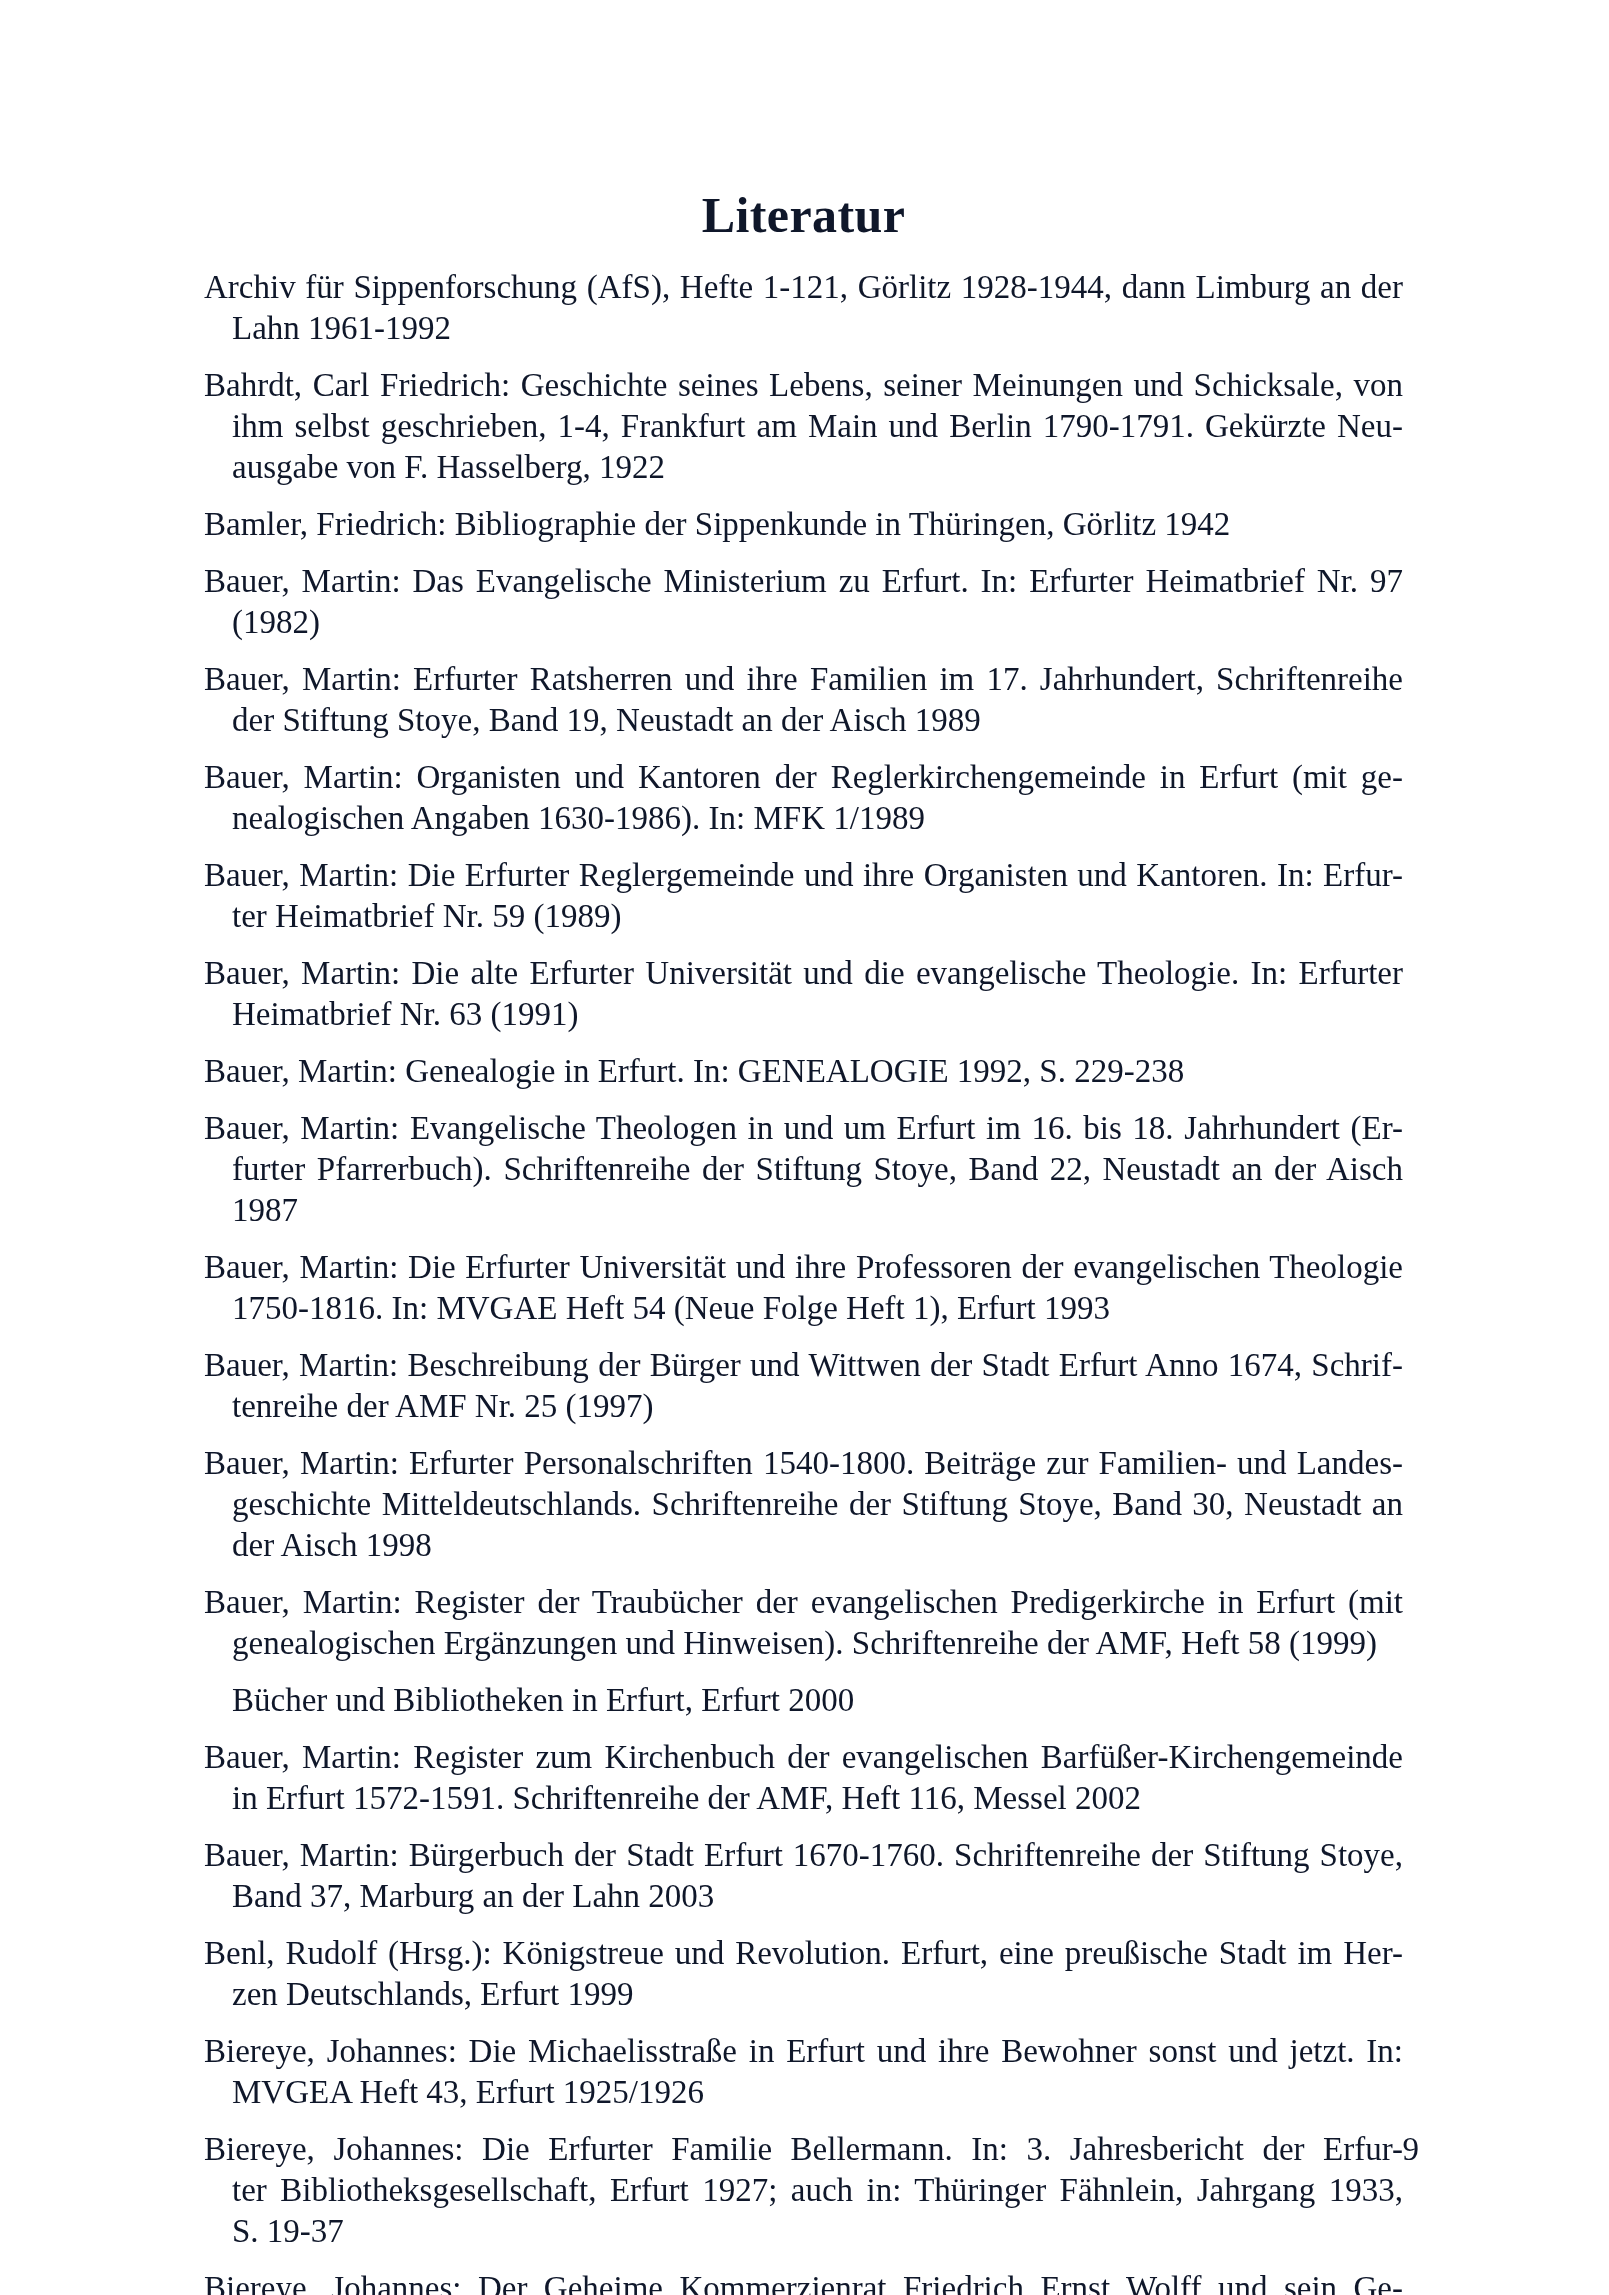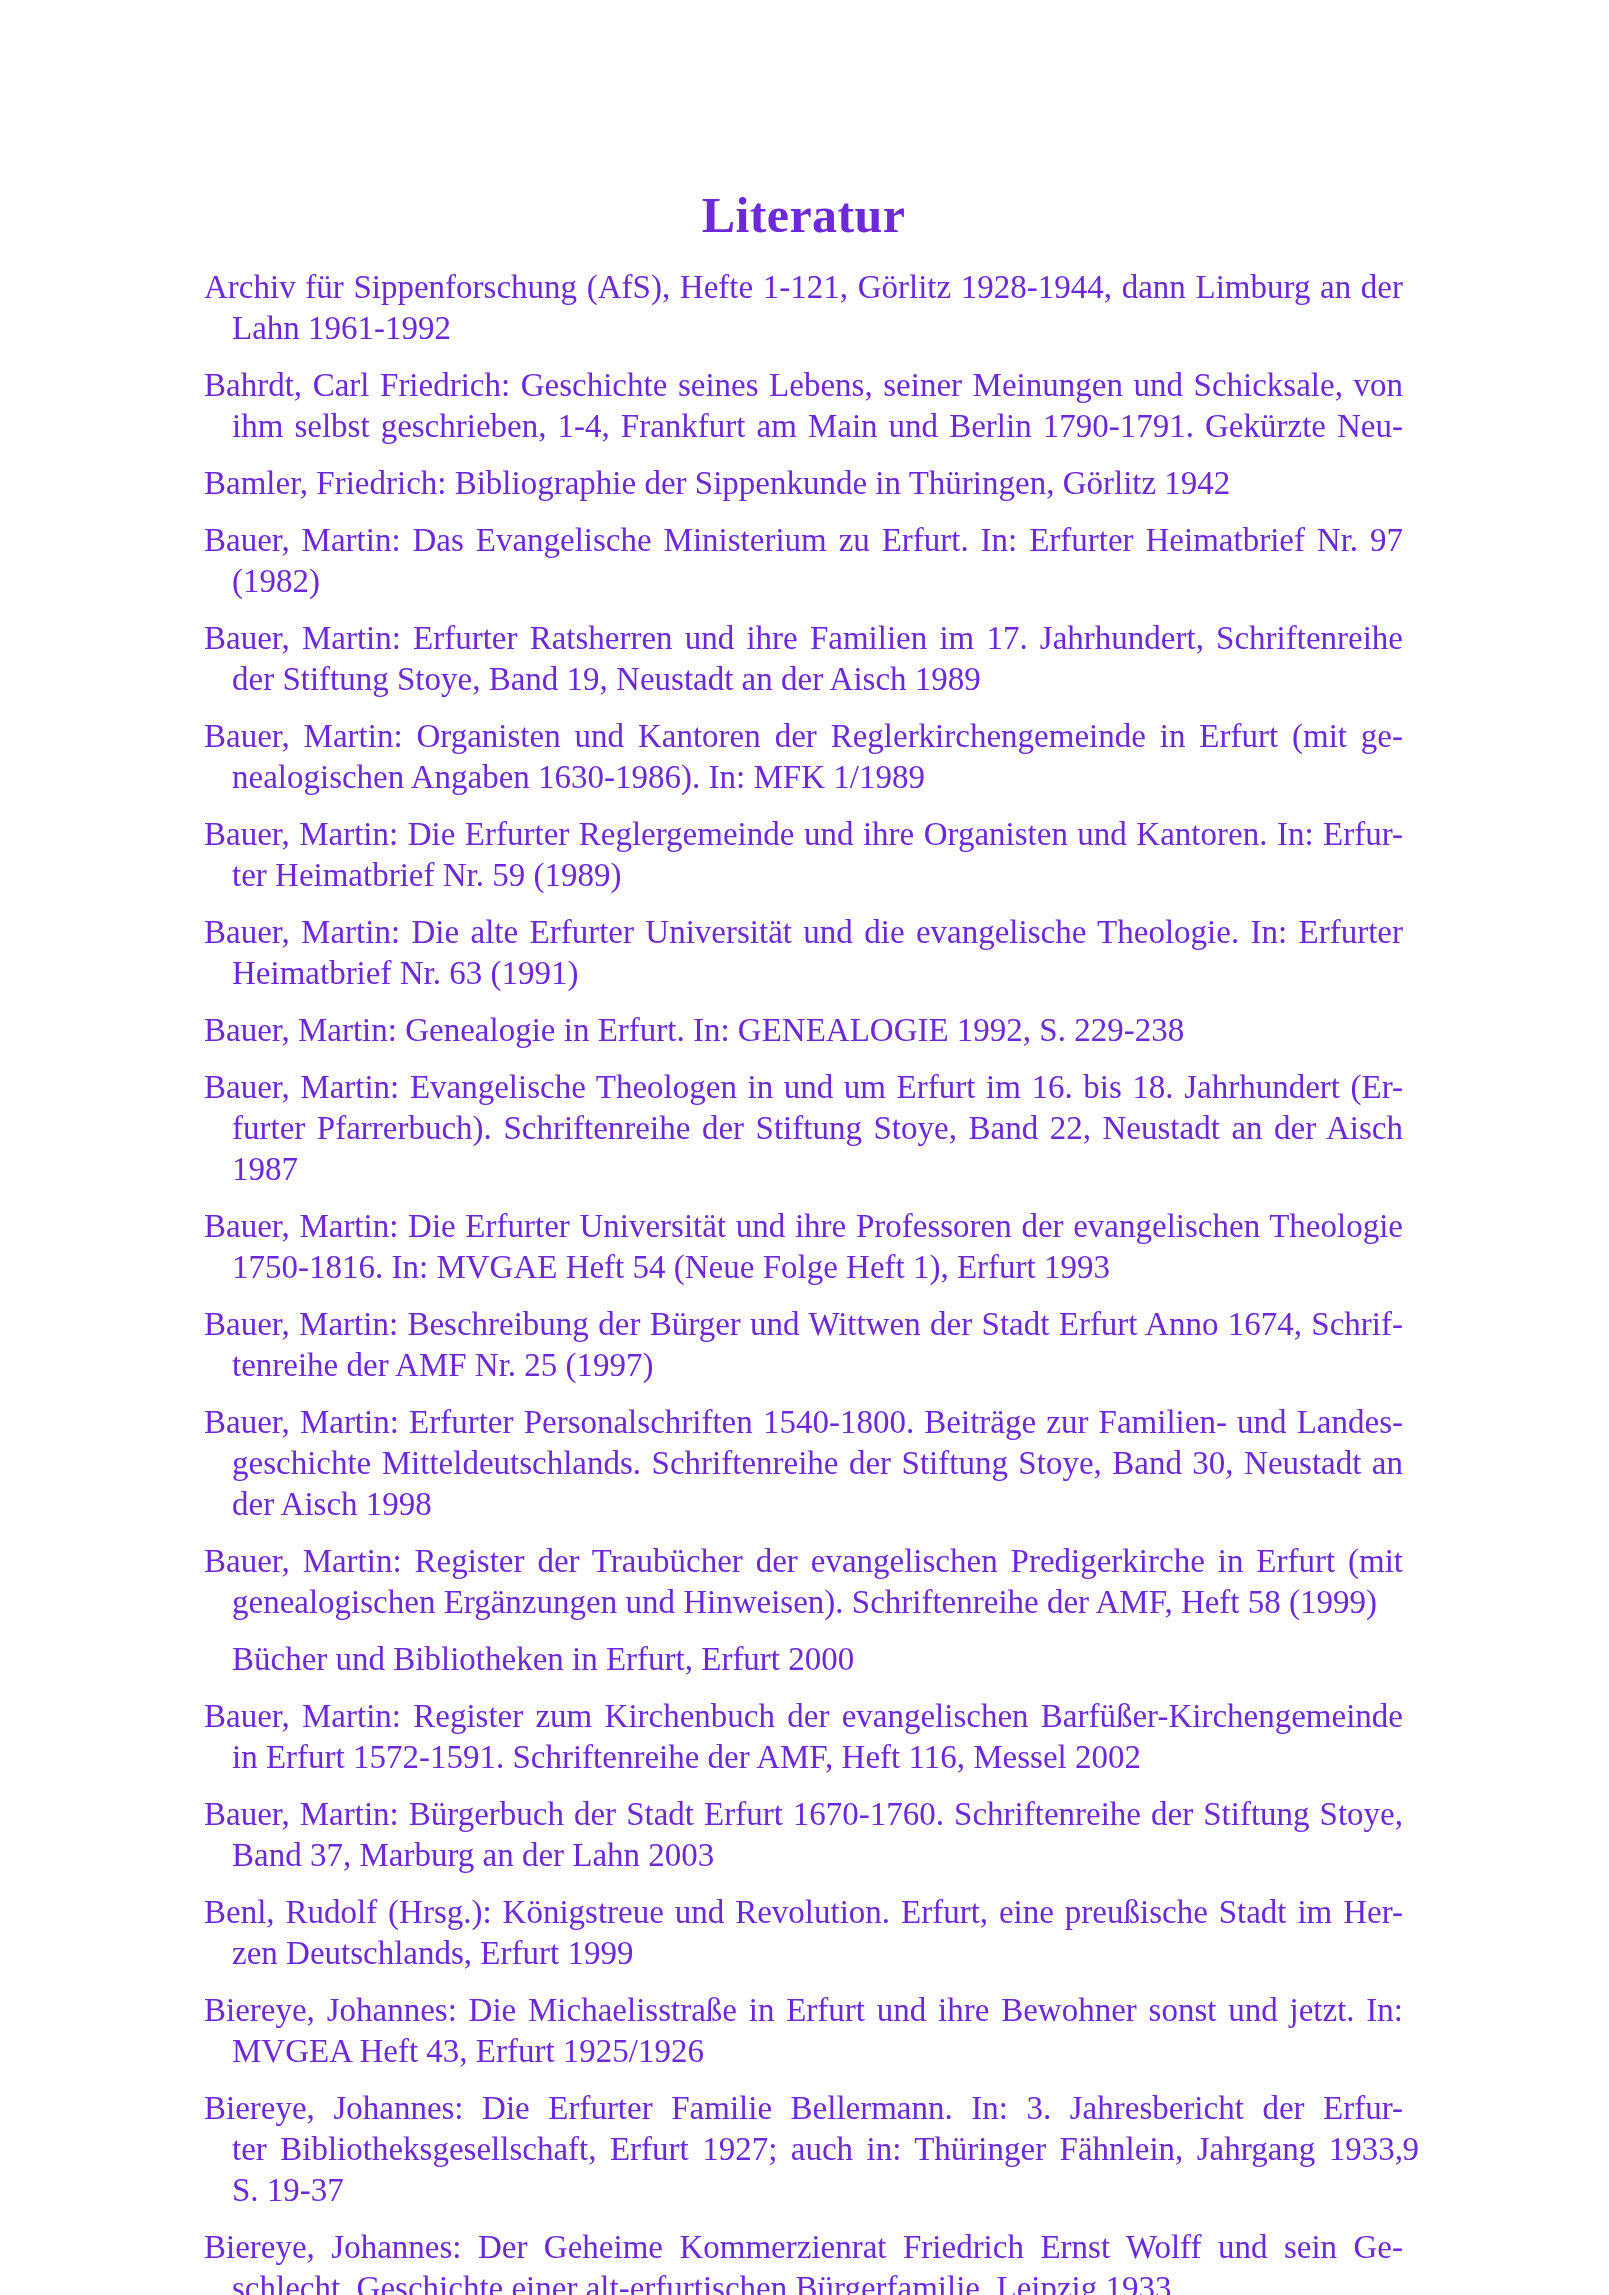--- a/index.html
+++ b/index.html
@@ -5,21 +5,21 @@
   html, body {
     margin: 0;
     padding: 0;
     background: #ffffff;
   }
   .page {
     position: relative;
     width: 1610px;
     height: 2295px;
     background: #ffffff;
-    color: #6d28d9;
+    color: #0f172a;
     font-family: "Liberation Serif", "DejaVu Serif", serif;
     overflow: hidden;
   }
   .title {
     position: absolute;
     top: 152px;
     left: 188px;
     width: 1231px;
     text-align: center;
     font-size: 50px;
@@ -66,20 +66,21 @@
 <div class="page">
   <h1 class="title">Literatur</h1>
   <div class="entries">
       <div class="entry">
         <div class="line first">Archiv für Sippenforschung (AfS), Hefte 1-121, Görlitz 1928-1944, dann Limburg an der</div>
         <div class="line cont entry-last">Lahn 1961-1992</div>
       </div>
       <div class="entry">
         <div class="line first">Bahrdt, Carl Friedrich: Geschichte seines Lebens, seiner Meinungen und Schicksale, von</div>
         <div class="line cont">ihm selbst geschrieben, 1-4, Frankfurt am Main und Berlin 1790-1791. Gekürzte Neu-</div>
+        <div class="line cont entry-last">ausgabe von F. Hasselberg, 1922</div>
       </div>
       <div class="entry">
         <div class="line first entry-last">Bamler, Friedrich: Bibliographie der Sippenkunde in Thüringen, Görlitz 1942</div>
       </div>
       <div class="entry">
         <div class="line first">Bauer, Martin: Das Evangelische Ministerium zu Erfurt. In: Erfurter Heimatbrief Nr. 97</div>
         <div class="line cont entry-last">(1982)</div>
       </div>
       <div class="entry">
         <div class="line first">Bauer, Martin: Erfurter Ratsherren und ihre Familien im 17. Jahrhundert, Schriftenreihe</div>

